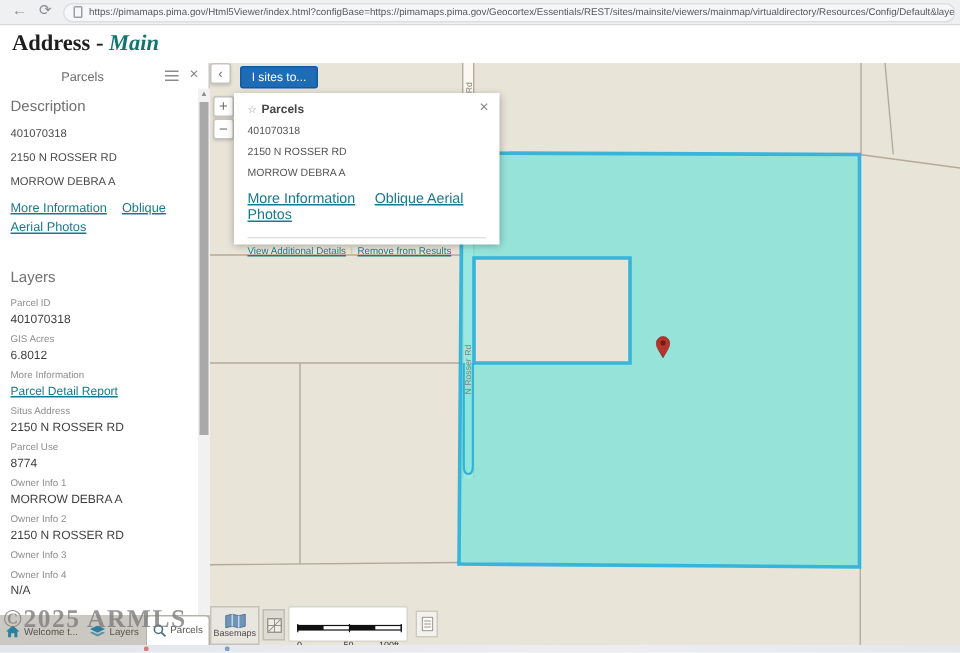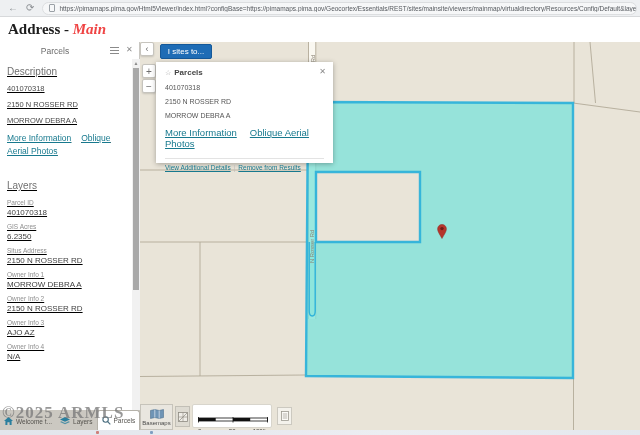--- a/index.html
+++ b/index.html
@@ -15,34 +15,34 @@
                    border:1px solid #dcdee0; border-radius:7px; display:flex;
                    align-items:center; overflow:hidden; margin-right:3px; }
   #site-ico { width:6px; height:8px; border:1px solid #9aa0a6; border-radius:1px;
               margin:0 4px 0 6px; flex:none; }
   #url-text { font-size:6.5px; color:#55595e; white-space:nowrap; overflow:hidden; }
 
   
   #app-header { left:0; top:17px; width:640px; height:25px; background:#fff; }
   #app-title { position:absolute; left:8px; top:4px; font-family:"Liberation Serif", serif;
                font-size:15px; font-weight:bold; color:#1d1d1d; }
-  #app-title .accent { color:#ef4444; font-style:italic;margin-top:24px; }
+  #app-title .accent { color:#0f766e; font-style:italic;margin-top:24px; }
 
   
   #sidebar { left:0; top:42px; width:140px; height:388px; background:#fff;
              border-right:1px solid #c9c7c2; }
   #panel-header { position:absolute; left:0; top:0; width:132px; height:17px; background:#fff; }
   #panel-title { position:absolute; left:0; top:4px; width:110px; text-align:center;
                  font-size:8.5px; color:#6b6b6b; }
   #panel-menu-icon { position:absolute; left:110px; top:5px; width:9px; height:7px; cursor:pointer; }
   #panel-menu-icon i { display:block; height:1px; background:#8a8a8a; margin-bottom:2px; }
   #panel-close-icon { position:absolute; left:126px; top:3px; font-size:8px; color:#8a8a8a; cursor:pointer; }
 
   #panel-content { position:absolute; left:0; top:17px; width:142px; height:345px;
-                   overflow:hidden; padding:7px 0 0 7px;text-decoration:underline; }
+                   overflow:hidden; padding:7px 0 0 7px; }
   .section-heading { font-size:10px; color:#707070; margin-bottom:7px; }
   .desc-line { font-size:7.5px; color:#4a4a4a; margin-bottom:7px; }
   a.lnk { color:#17798e; text-decoration:underline; cursor:pointer; }
   #desc-links { font-size:8.5px; line-height:1.55; width:124px; margin-top:3px; }
   #desc-links a { margin-right:10px; }
   #details-section { margin-top:22px; }
   .fld { margin-bottom:4px; }
   .fld .lab { font-size:6.5px; color:#8e8e8e; line-height:9px; }
   .fld .val { font-size:8px; color:#3f3f3f; line-height:11px; }
 
@@ -153,37 +153,44 @@
 
     <div id="details-section">
       <div class="section-heading">Layers</div>
 
       <div class="fld">
         <div class="lab">Parcel ID</div>
         <div class="val">401070318</div>
       </div>
       <div class="fld">
         <div class="lab">GIS Acres</div>
-        <div class="val">6.2350</div>
+        <div class="val">6.8012</div>
+      </div>
+      <div class="fld">
+        <div class="lab">More Information</div>
+        <div class="val"><a class="lnk">Parcel Detail Report</a></div>
       </div>
       <div class="fld">
         <div class="lab">Situs Address</div>
         <div class="val">2150 N ROSSER RD</div>
       </div>
       <div class="fld">
+        <div class="lab">Parcel Use</div>
+        <div class="val">8774</div>
+      </div>
+      <div class="fld">
         <div class="lab">Owner Info 1</div>
         <div class="val">MORROW DEBRA A</div>
       </div>
       <div class="fld">
         <div class="lab">Owner Info 2</div>
         <div class="val">2150 N ROSSER RD</div>
       </div>
       <div class="fld">
         <div class="lab">Owner Info 3</div>
-        <div class="val">AJO AZ</div>
       </div>
       <div class="fld">
         <div class="lab">Owner Info 4</div>
         <div class="val">N/A</div>
       </div>
 
     </div>
   </div>
 
   <div id="side-scrollbar">

